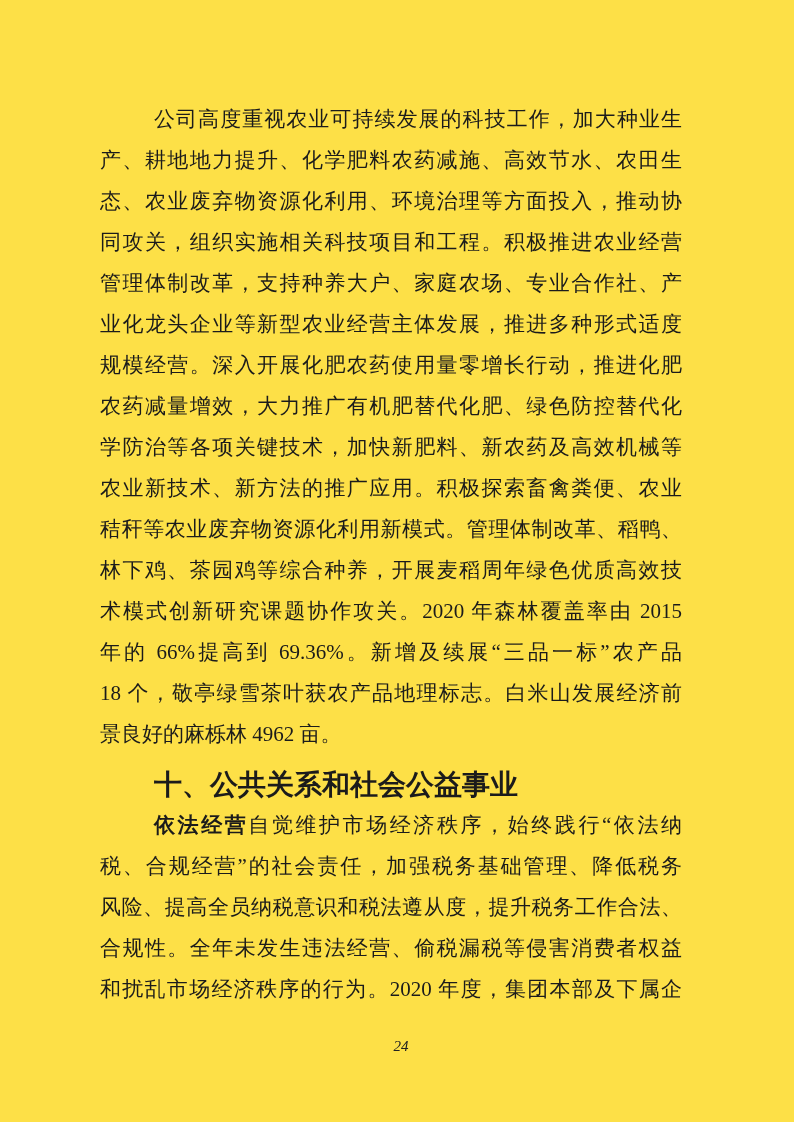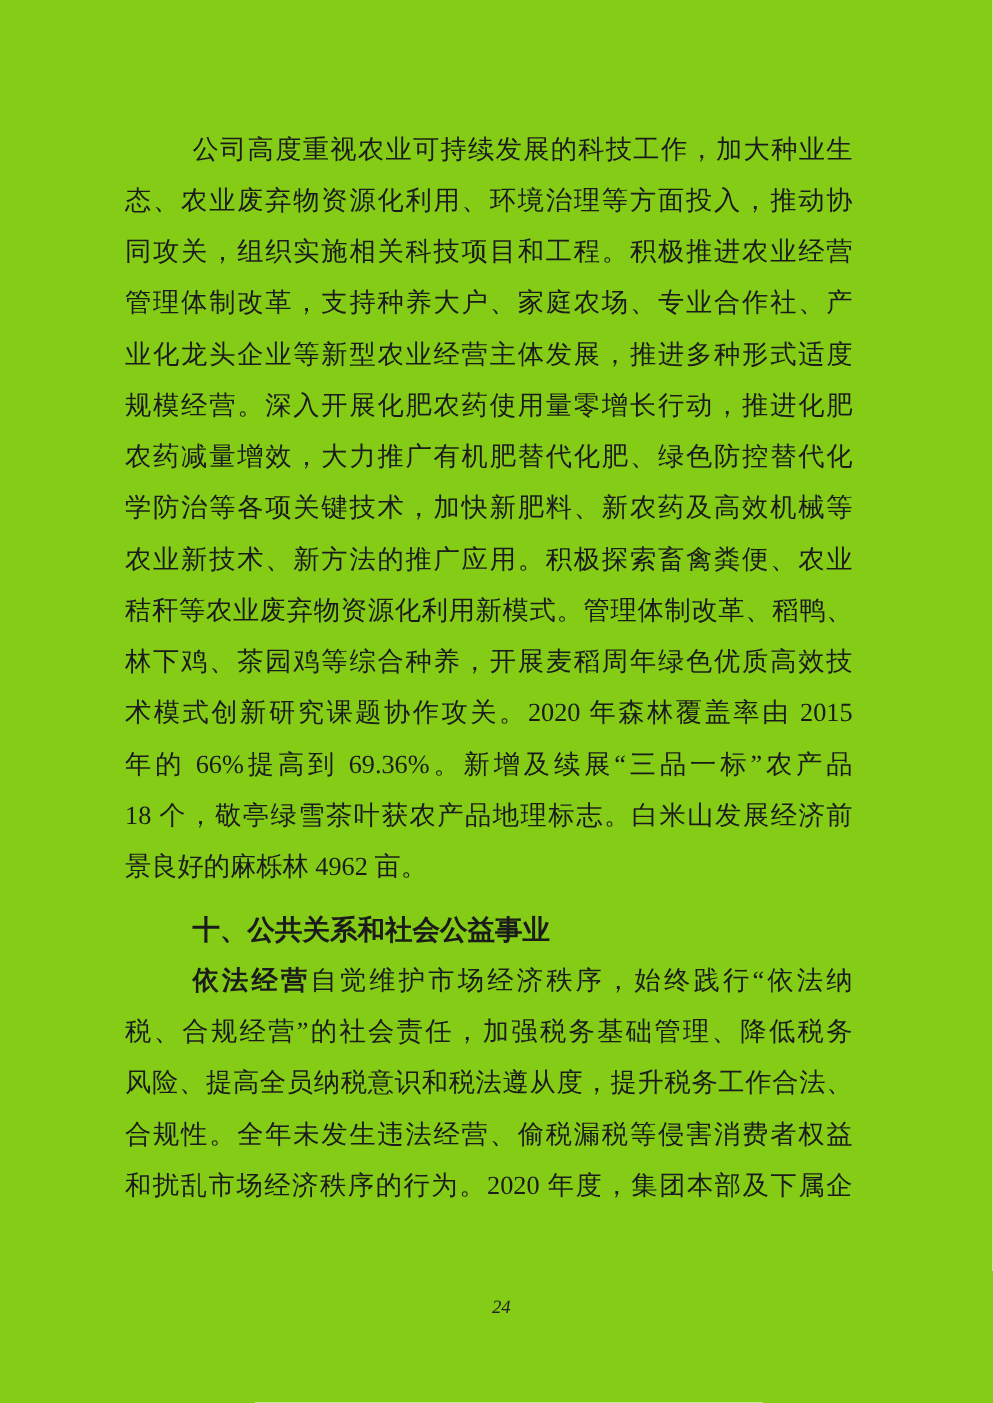--- a/index.html
+++ b/index.html
@@ -4,21 +4,21 @@
 <style>
   html, body {
     margin: 0;
     padding: 0;
     background: #ffffff;
   }
   .page {
     position: relative;
     width: 794px;
     height: 1122px;
-    background: #84cc16;
+    background: #fde047;
     overflow: hidden;
     font-family: "Liberation Serif", "DejaVu Serif", serif;
     color: #1b1b1b;
   }
   .text-block {
     position: absolute;
     left: 100px;
     top: 99px;
     width: 582px;
     font-size: 21px;
@@ -36,21 +36,21 @@
   .line.last {
     text-align: center;
     text-align-last: left;
   }
   .heading {
     height: 41px;
     line-height: 41px;
     margin-top: 9px;
     font-family: "Liberation Sans", "DejaVu Sans", sans-serif;
     font-weight: bold;
-    font-size: 22px;
+    font-size: 28px;
     text-indent: 54px;
     overflow: hidden;
   }
   .lead {
     font-weight: bold;
   }
   .page-number {
     position: absolute;
     left: 4px;
     top: 1036px;
@@ -63,20 +63,21 @@
   }
 </style>
 </head>
 <body>
 
 <div class="page">
   <div class="text-block">
 
     <div>
       <div class="line indent">公司高度重视农业可持续发展的科技工作，加大种业生</div>
+      <div class="line">产、耕地地力提升、化学肥料农药减施、高效节水、农田生</div>
       <div class="line">态、农业废弃物资源化利用、环境治理等方面投入，推动协</div>
       <div class="line">同攻关，组织实施相关科技项目和工程。积极推进农业经营</div>
       <div class="line">管理体制改革，支持种养大户、家庭农场、专业合作社、产</div>
       <div class="line">业化龙头企业等新型农业经营主体发展，推进多种形式适度</div>
       <div class="line">规模经营。深入开展化肥农药使用量零增长行动，推进化肥</div>
       <div class="line">农药减量增效，大力推广有机肥替代化肥、绿色防控替代化</div>
       <div class="line">学防治等各项关键技术，加快新肥料、新农药及高效机械等</div>
       <div class="line">农业新技术、新方法的推广应用。积极探索畜禽粪便、农业</div>
       <div class="line">秸秆等农业废弃物资源化利用新模式。管理体制改革、稻鸭、</div>
       <div class="line">林下鸡、茶园鸡等综合种养，开展麦稻周年绿色优质高效技</div>

